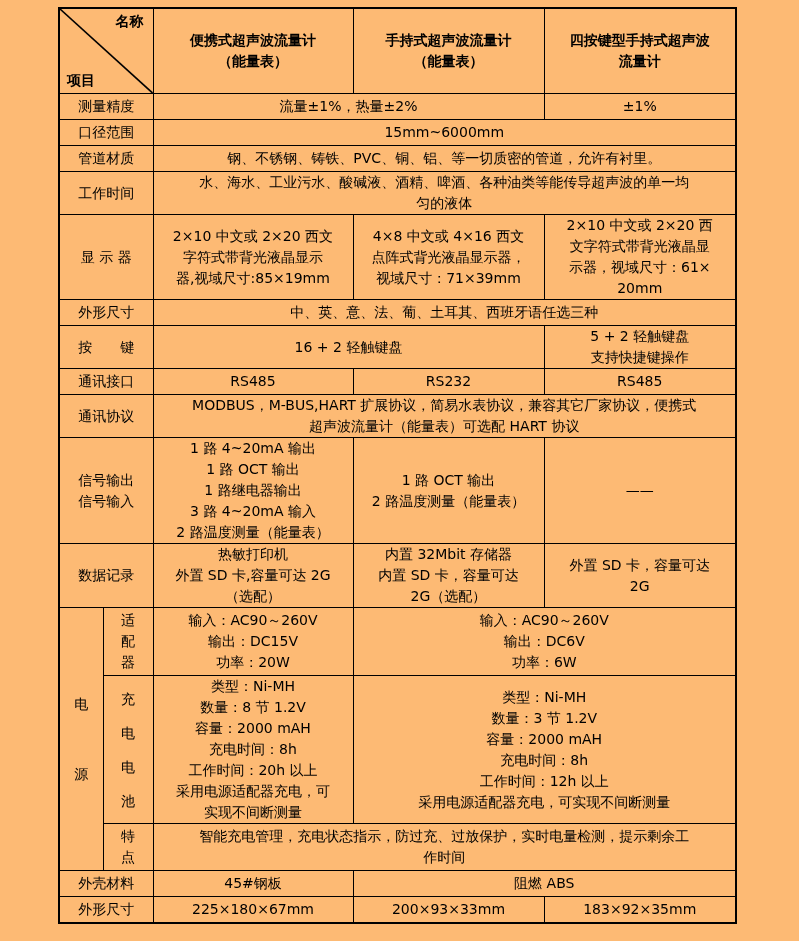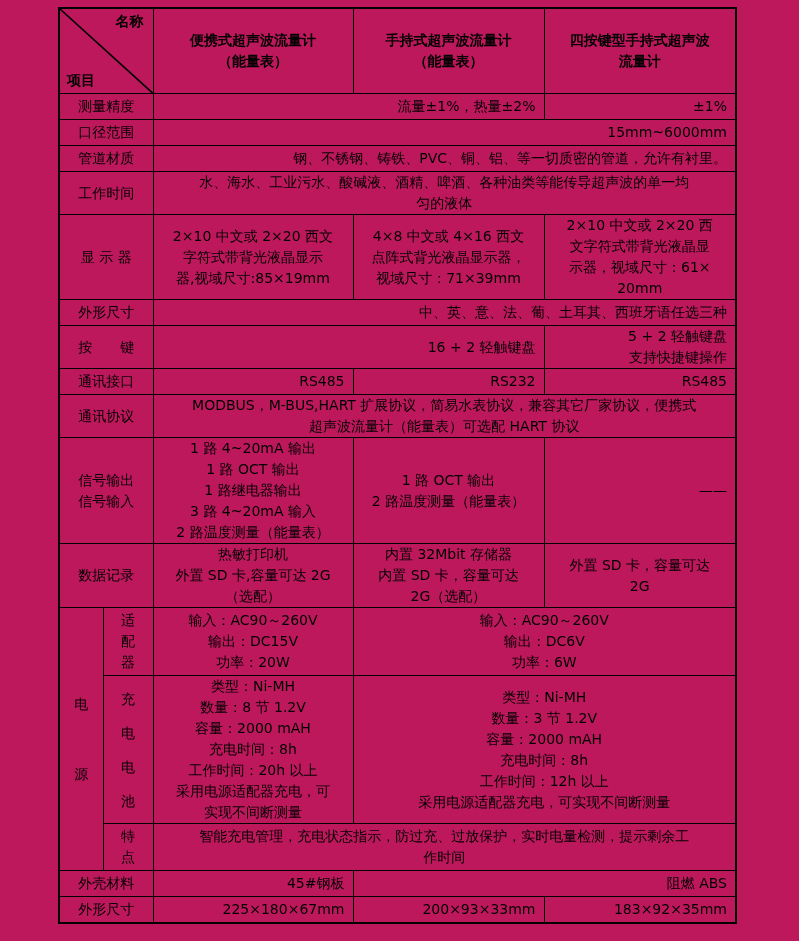--- a/index.html
+++ b/index.html
@@ -1,21 +1,21 @@
 <!DOCTYPE html>
 <html><head>
 <meta charset="utf-8">
 <style>
   * { margin: 0; padding: 0; box-sizing: border-box; }
   html, body { background: #ffffff; }
   .page {
     position: relative;
     width: 799px;
     height: 941px;
-    background: #be185d;
+    background: #fdba74;
     font-family: "DejaVu Sans", "Liberation Sans", sans-serif;
     color: #000;
     overflow: hidden;
   }
   table.spec {
     border-collapse: collapse;
     table-layout: fixed;
     width: 677px;
     margin: 7px 0 0 58px;
     border: 2px solid #000;
@@ -24,21 +24,21 @@
     border: 1px solid #000;
     vertical-align: middle;
     font-size: 14px;
     line-height: 21px;
     padding: 0 8px;
     white-space: pre-line;
     overflow: hidden;
   }
   td.lab { text-align: center; padding: 2px 2px; }
   td.hd  { font-weight: bold; text-align: center; }
-  td.c   { text-align: right; margin-left: 43px; }
+  td.c   { text-align: center; margin-left: 43px; }
   td.l   { text-align: center; }
   td.corner { position: relative; padding: 0; }
   .corner svg { position: absolute; left: 0; top: 0; width: 100%; height: 100%; }
   .corner .tr { position: absolute; top: 2px; right: 9px; font-weight: bold; }
   .corner .bl { position: absolute; bottom: 2px; left: 7px; font-weight: bold; margin-top: 16px; }
   td.vlab  { text-align: center; line-height: 70px; padding: 0; }
   td.sub4  { line-height: 34px; }
 </style>
 </head>
 <body>

